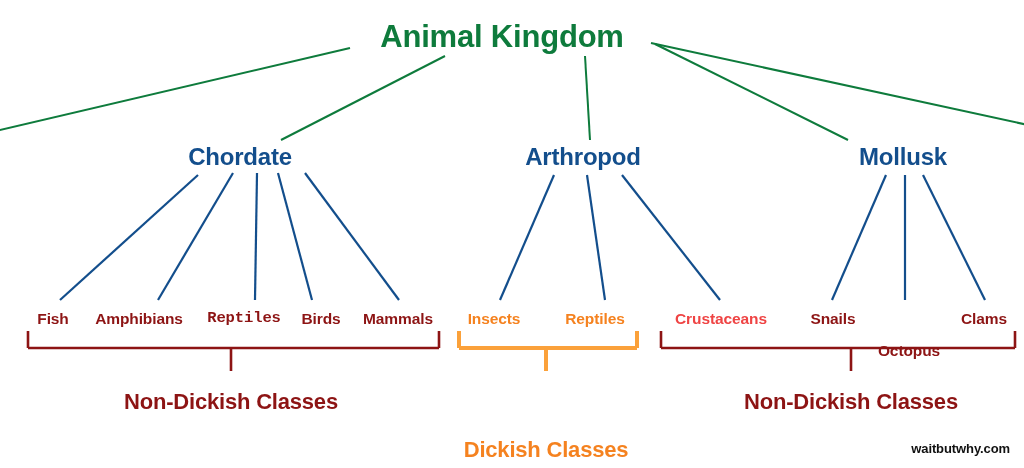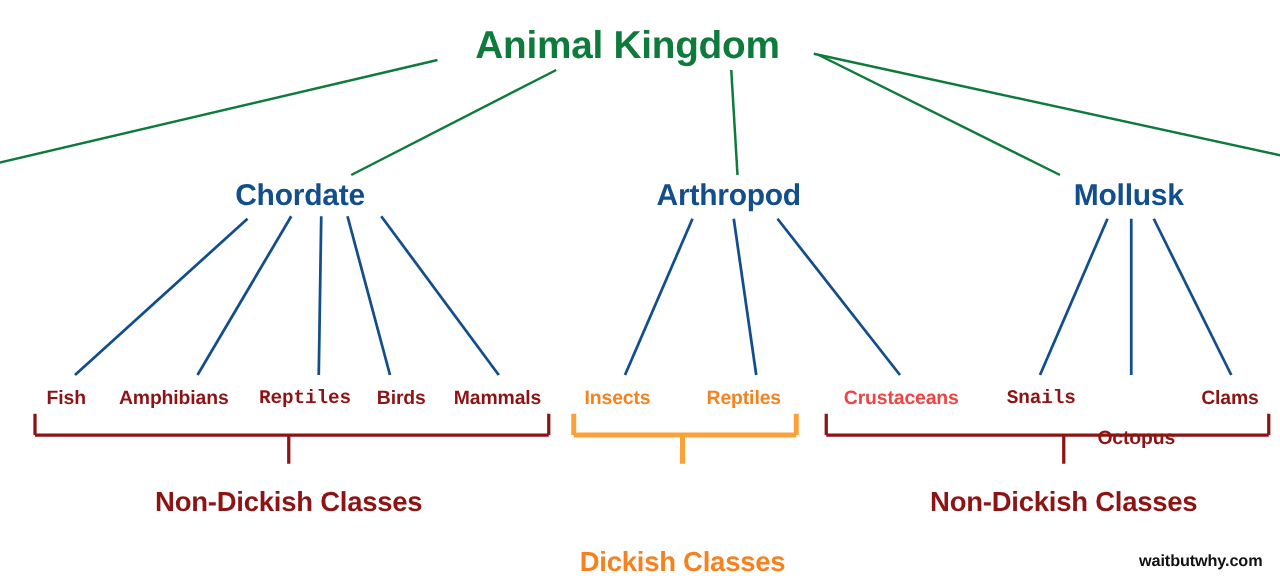--- a/index.html
+++ b/index.html
@@ -107,21 +107,21 @@
       <div class="node-label lvl-phylum" style="left: 583px; top: 157px; color: rgb(19, 78, 140);">Arthropod</div>
       <div class="node-label lvl-phylum" style="left: 903px; top: 157px; color: rgb(19, 78, 140);">Mollusk</div>
       <div class="node-label lvl-class" style="left: 53px; top: 319px; color: rgb(141, 20, 20);">Fish</div>
       <div class="node-label lvl-class" style="left: 139px; top: 319px; color: rgb(141, 20, 20);">Amphibians</div>
       <div class="node-label lvl-class" style="left: 244px; top: 319px; color: rgb(141, 20, 20); font-family: Liberation Mono, monospace;">Reptiles</div>
       <div class="node-label lvl-class" style="left: 321px; top: 319px; color: rgb(141, 20, 20);">Birds</div>
       <div class="node-label lvl-class" style="left: 398px; top: 319px; color: rgb(141, 20, 20);">Mammals</div>
       <div class="node-label lvl-class" style="left: 494px; top: 319px; color: rgb(245, 130, 31);">Insects</div>
       <div class="node-label lvl-class" style="left: 595px; top: 319px; color: rgb(245, 130, 31);">Reptiles</div>
       <div class="node-label lvl-class" style="left: 721px; top: 319px; color: #ef4444;">Crustaceans</div>
-      <div class="node-label lvl-class" style="left: 833px; top: 319px; color: rgb(141, 20, 20); font-family: Liberation Mono, monospace;">Snails</div>
+      <div class="node-label lvl-class" style="left: 833px; top: 319px; color: rgb(141, 20, 20);">Snails</div>
       <div class="node-label lvl-class" style="left: 909px; top: 319px; color: rgb(141, 20, 20); margin-top: 32px;">Octopus</div>
       <div class="node-label lvl-class" style="left: 984px; top: 319px; color: rgb(141, 20, 20);">Clams</div>
       <div class="node-label lvl-group" style="left: 231px; top: 402px; color: rgb(141, 20, 20);">Non-Dickish Classes</div>
       <div class="node-label lvl-group" style="left: 546px; top: 402px; color: rgb(245, 130, 31); margin-top: 48px;">Dickish Classes</div>
       <div class="node-label lvl-group" style="left: 851px; top: 402px; color: rgb(141, 20, 20);">Non-Dickish Classes</div>
     </div>
 
   <div class="watermark">waitbutwhy.com</div>
 
 </div>

